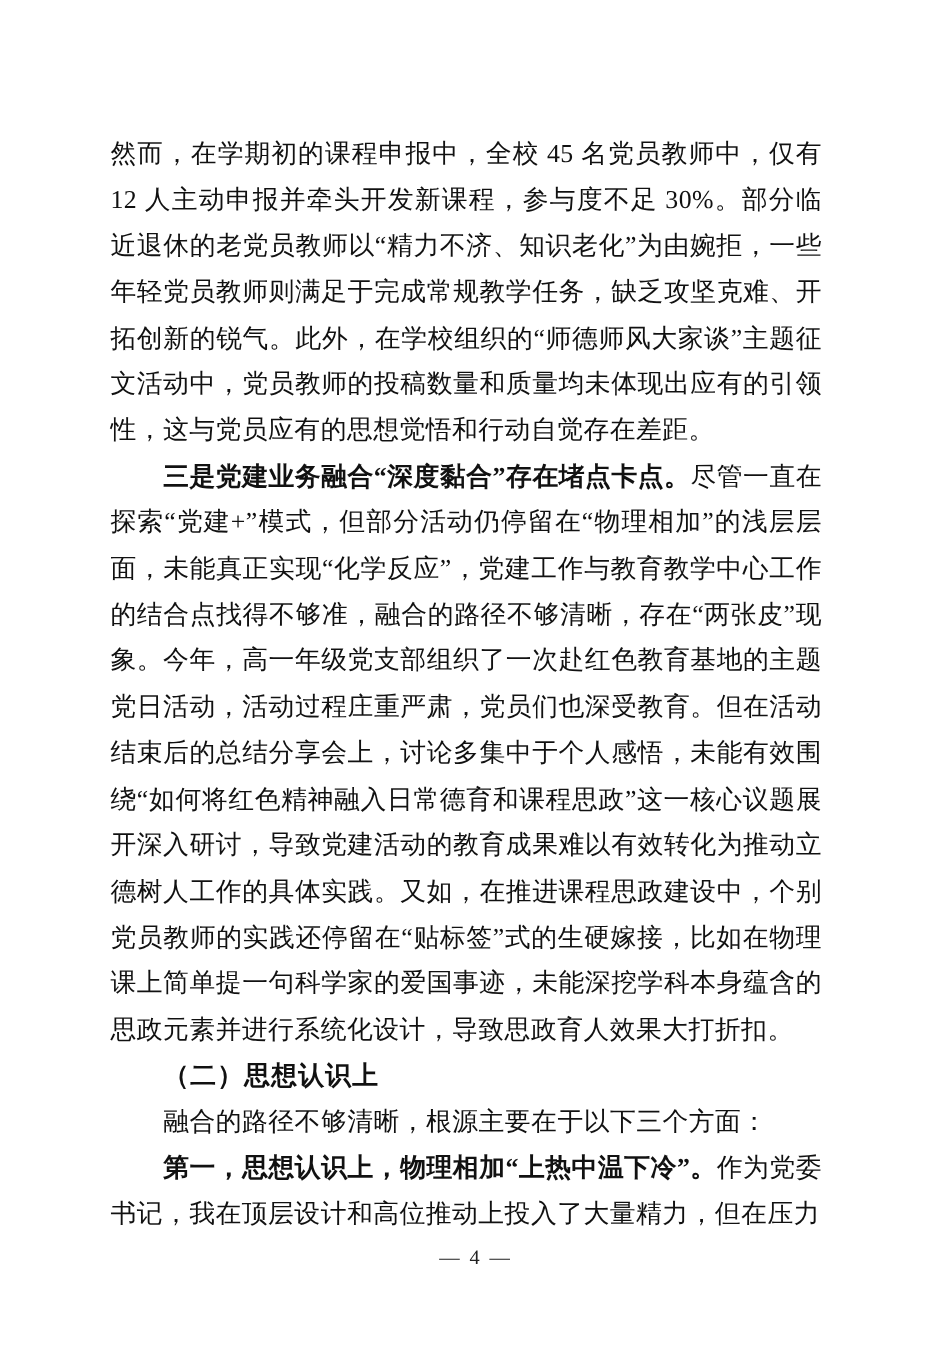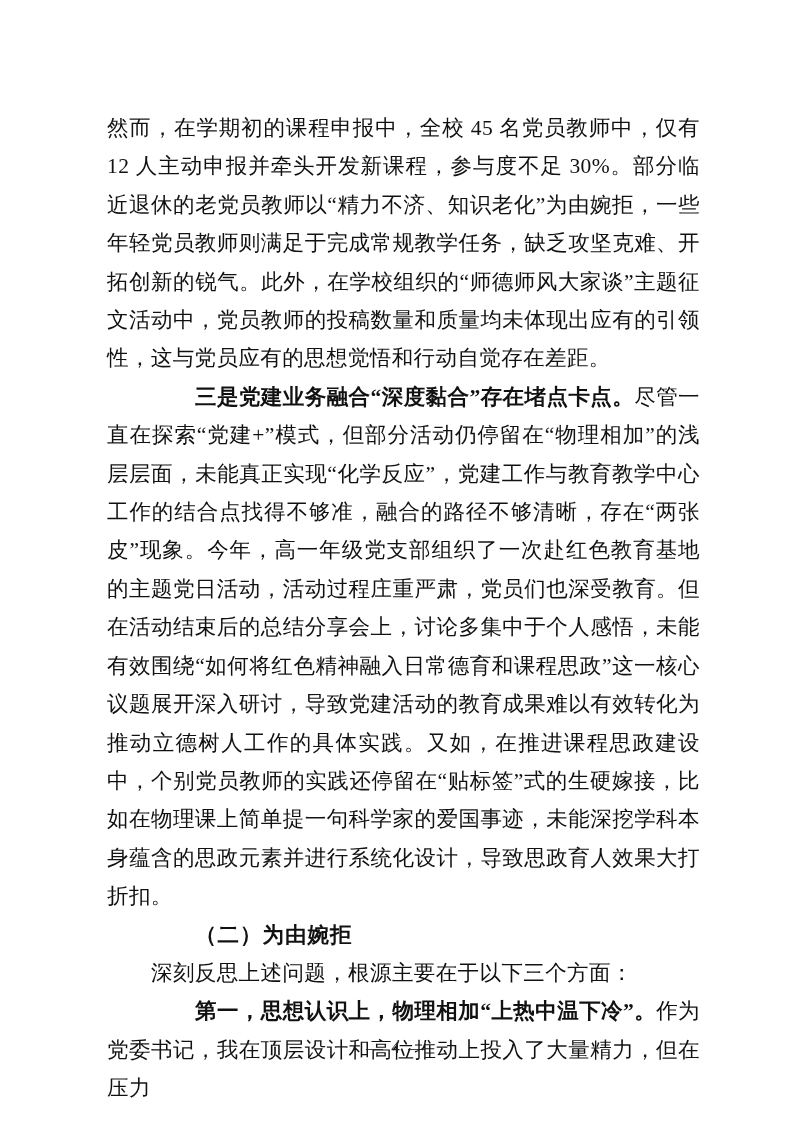--- a/index.html
+++ b/index.html
@@ -11,39 +11,38 @@
     position: relative;
     width: 793px;
     height: 1122px;
     background: #ffffff;
     overflow: hidden;
     font-family: "Liberation Serif", "DejaVu Serif", serif;
     color: #111111;
   }
   .content {
     position: absolute;
-    left: 107px;
+    left: 92px;
     top: 109px;
     width: 593px;
   }
   .para {
     margin: 0;
     font-size: 21.5px;
     line-height: 38.4px;
     letter-spacing: 0.4px;
     text-align: justify;
     text-justify: inter-character;
     word-break: break-all;
   }
   .para.indent {
     text-indent: 44px;
   }
   .para b, .para strong {
     font-weight: 700;
-    margin-left: 44px;
   }
   .heading strong {
     font-weight: 700;
     letter-spacing: 1px;
   }
   .footer {
     position: absolute;
     left: 0;
     width: 100%;
     top: 1036px;
@@ -57,22 +56,22 @@
 </head>
 <body>
 
 <div class="page">
   <main class="content">
 
     <p class="para"><span>然而，在学期初的课程申报中，全校 45 名党员教师中，仅有 12 人主动申报并牵头开发新课程，参与度不足 30%。部分临近退休的老党员教师以“精力不济、知识老化”为由婉拒，一些年轻党员教师则满足于完成常规教学任务，缺乏攻坚克难、开拓创新的锐气。此外，在学校组织的“师德师风大家谈”主题征文活动中，党员教师的投稿数量和质量均未体现出应有的引领性，这与党员应有的思想觉悟和行动自觉存在差距。</span></p>
 
     <p class="para indent"><strong>三是党建业务融合“深度黏合”存在堵点卡点。</strong><span>尽管一直在探索“党建+”模式，但部分活动仍停留在“物理相加”的浅层层面，未能真正实现“化学反应”，党建工作与教育教学中心工作的结合点找得不够准，融合的路径不够清晰，存在“两张皮”现象。今年，高一年级党支部组织了一次赴红色教育基地的主题党日活动，活动过程庄重严肃，党员们也深受教育。但在活动结束后的总结分享会上，讨论多集中于个人感悟，未能有效围绕“如何将红色精神融入日常德育和课程思政”这一核心议题展开深入研讨，导致党建活动的教育成果难以有效转化为推动立德树人工作的具体实践。又如，在推进课程思政建设中，个别党员教师的实践还停留在“贴标签”式的生硬嫁接，比如在物理课上简单提一句科学家的爱国事迹，未能深挖学科本身蕴含的思政元素并进行系统化设计，导致思政育人效果大打折扣。</span></p>
 
-    <p class="para indent heading"><strong>（二）为由婉拒</strong></p>
+    <p class="para indent heading"><strong>（二）思想认识上</strong></p>
 
-    <p class="para indent"><span>深刻反思上述问题，根源主要在于以下三个方面：</span></p>
+    <p class="para indent"><span>融合的路径不够清晰，根源主要在于以下三个方面：</span></p>
 
     <p class="para indent"><strong>第一，思想认识上，物理相加“上热中温下冷”。</strong><span>作为党委书记，我在顶层设计和高位推动上投入了大量精力，但在压力</span></p>
 
   </main>
 
   <div class="footer">— 4 —</div>
 </div>
 
 </body></html>

